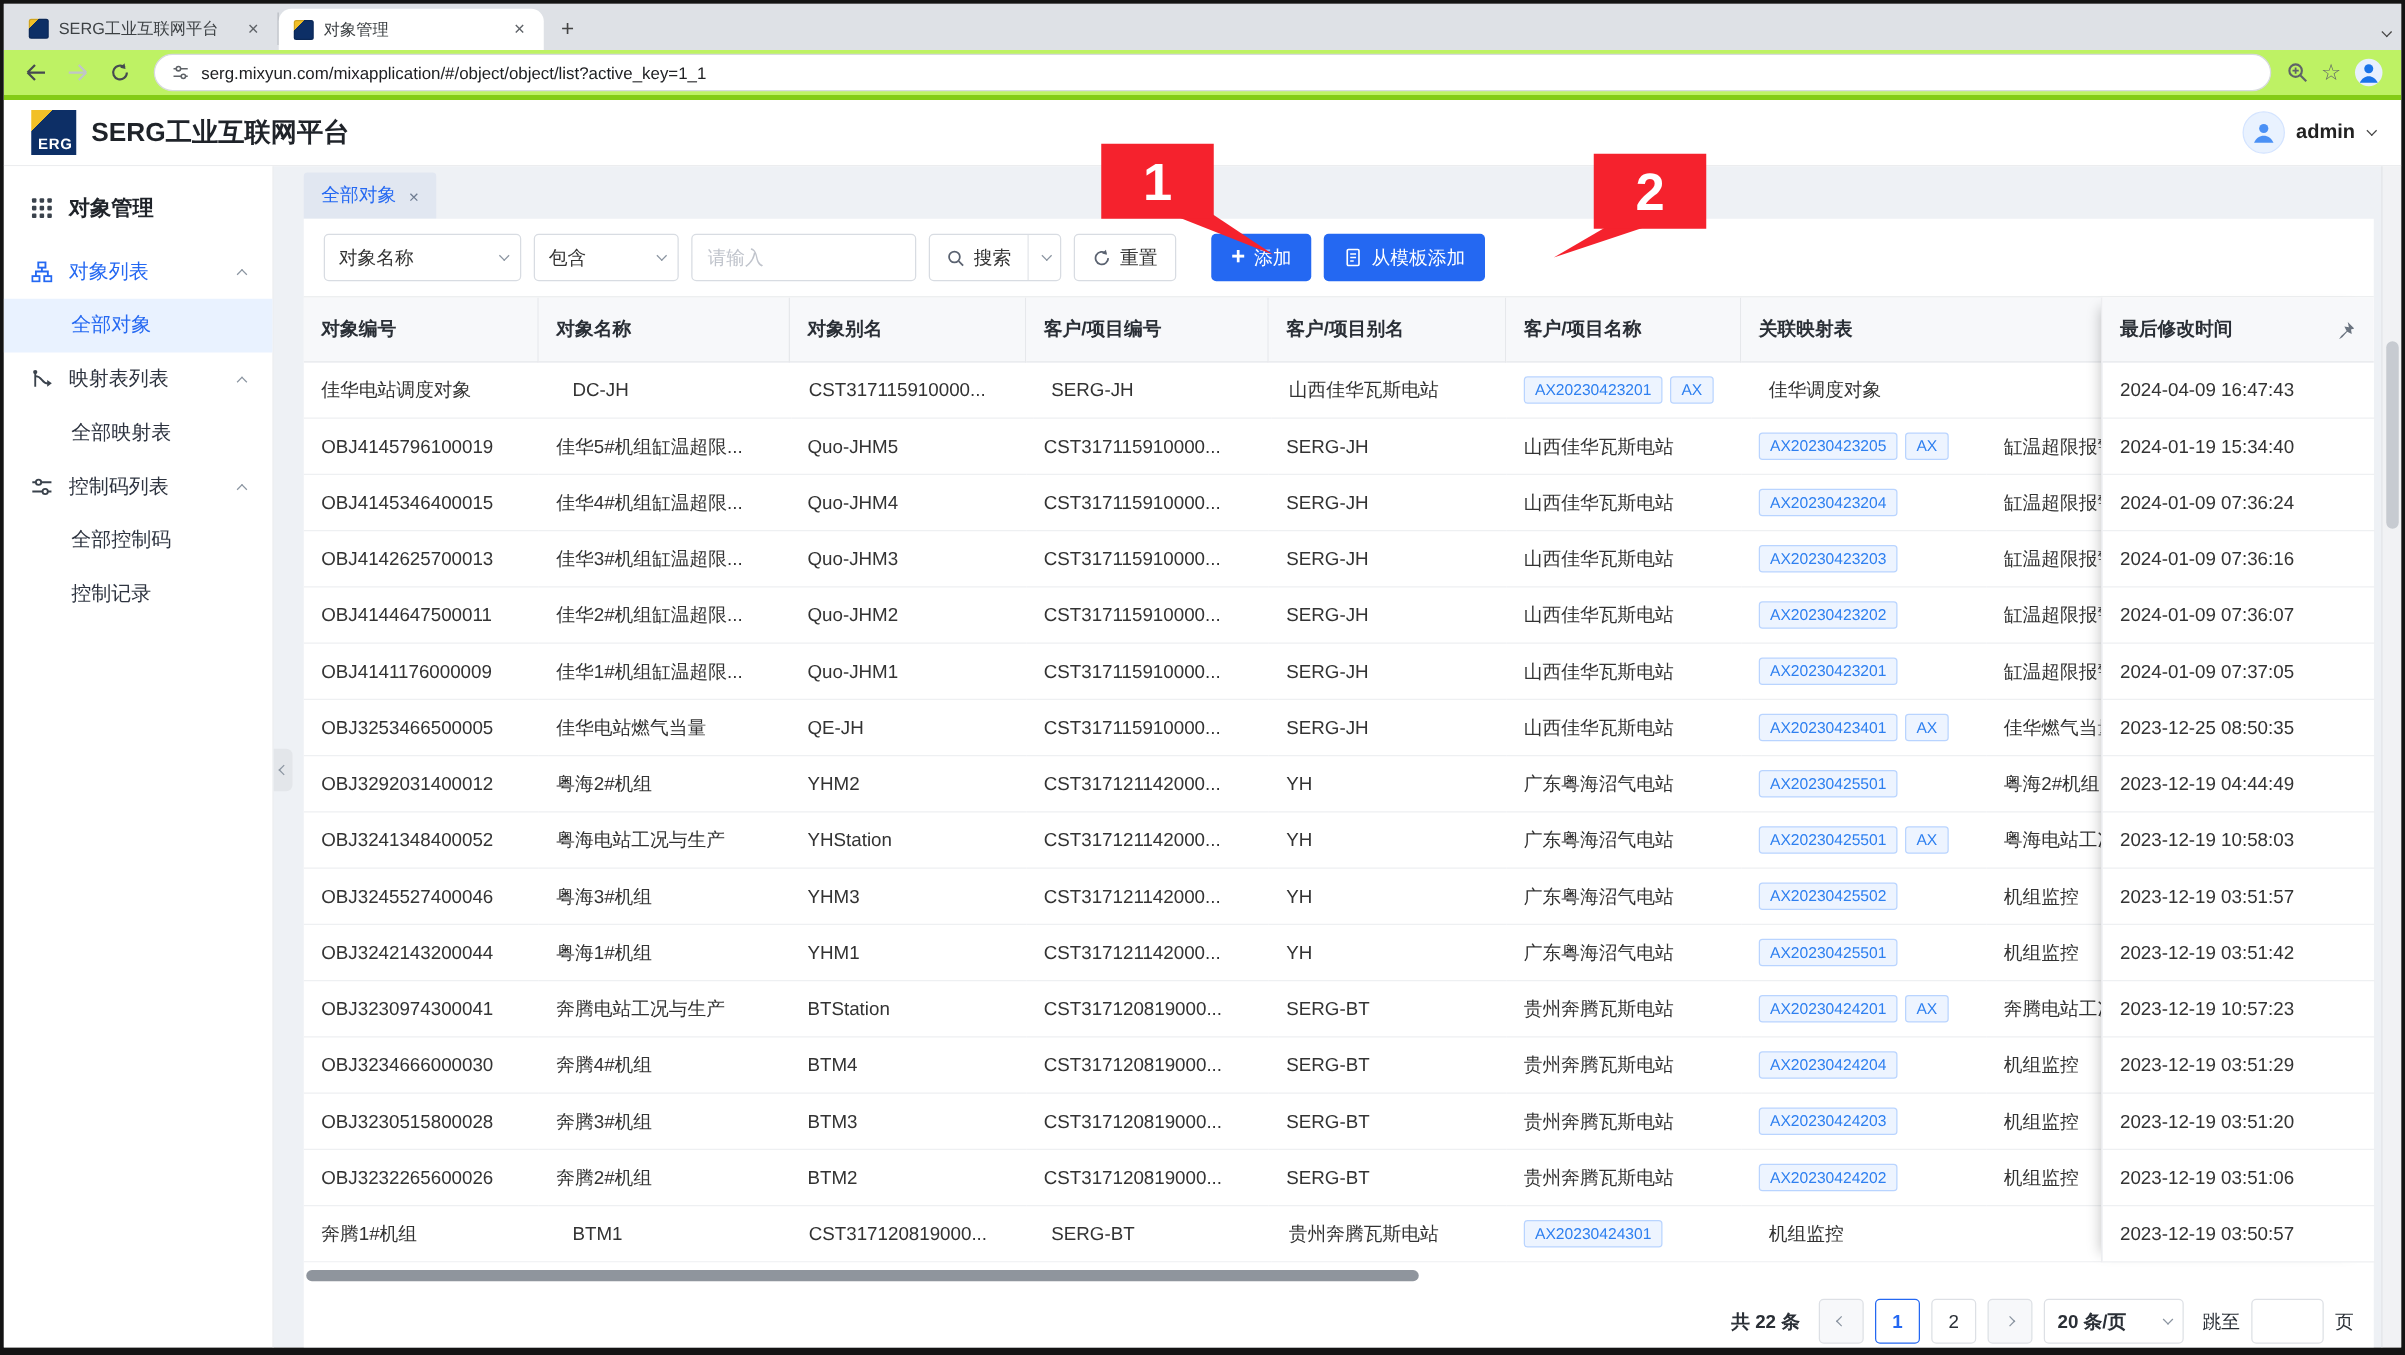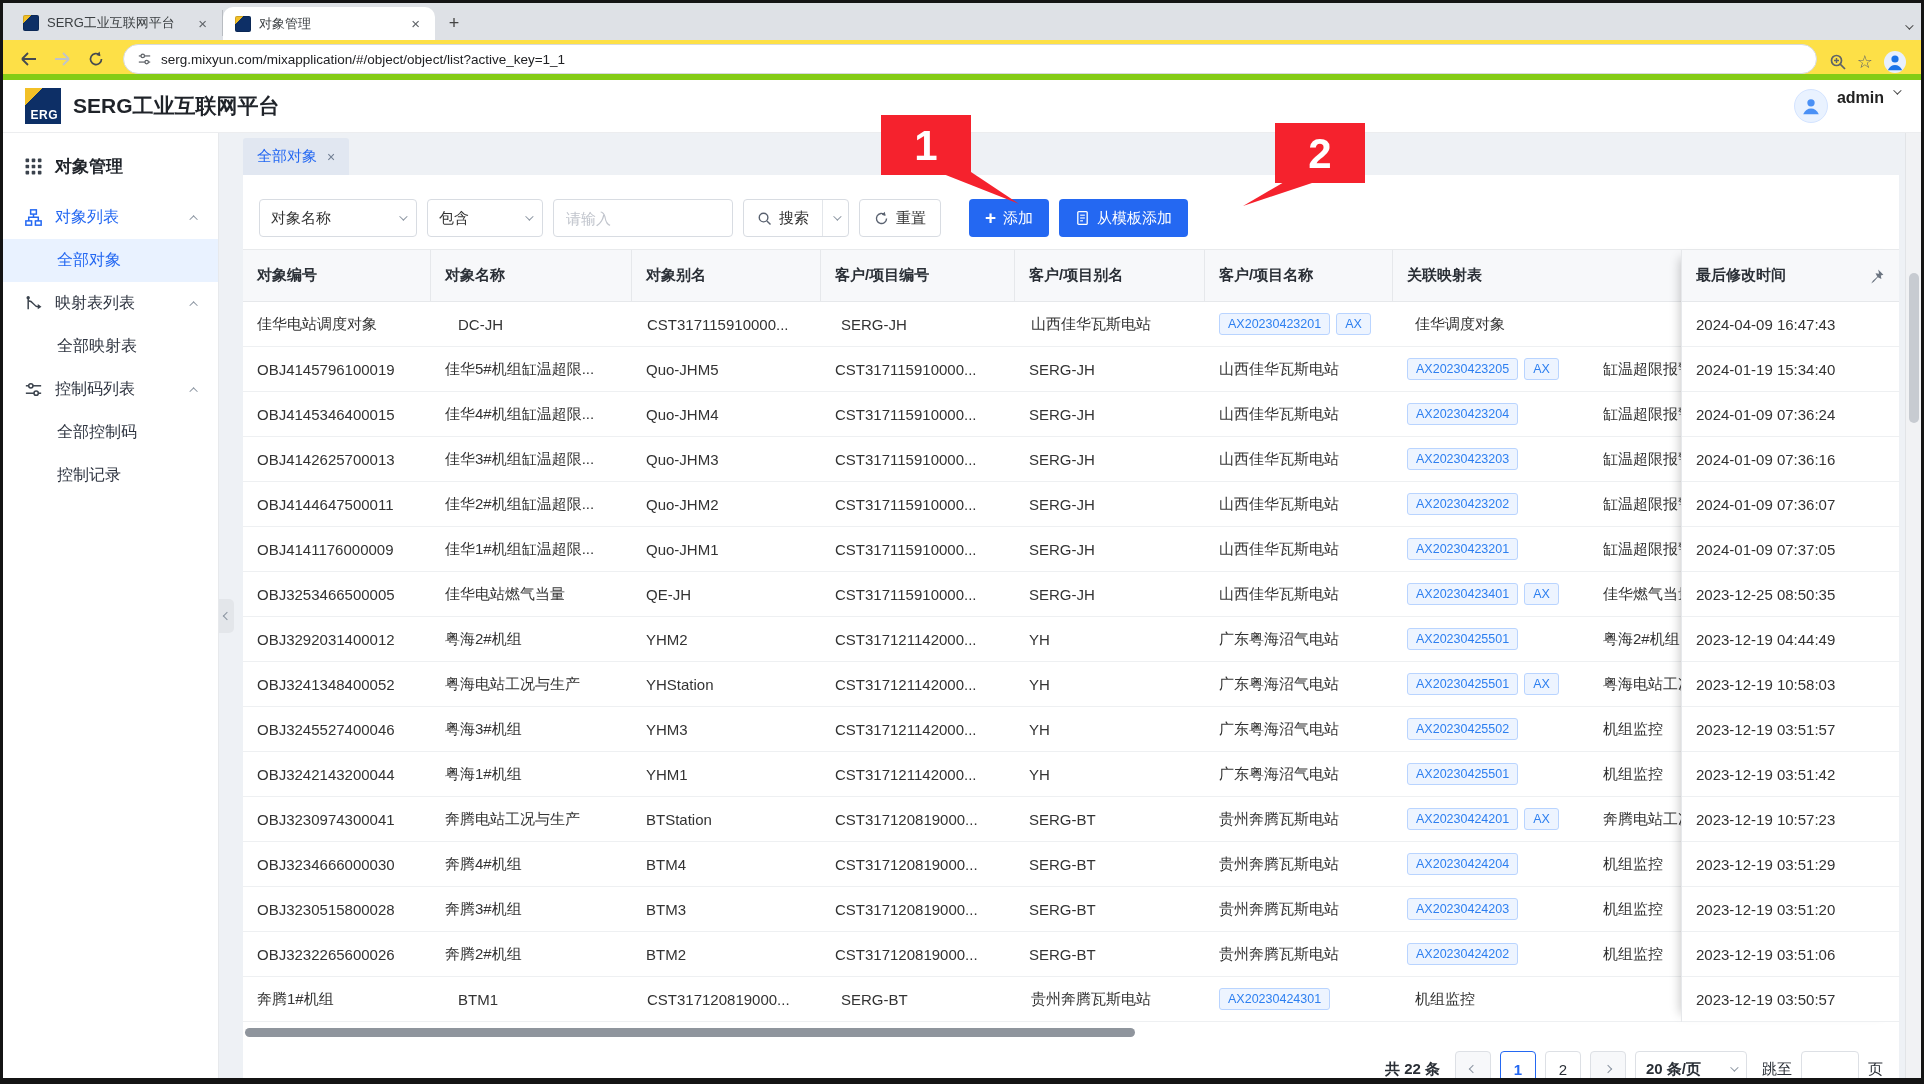--- a/index.html
+++ b/index.html
@@ -14,22 +14,22 @@
   .tab .title { flex:1; white-space:nowrap; overflow:hidden; }
   .tab.inactive { border-right:1px solid #b8bcc1; margin:4px 0; height:26px; border-radius:0; }
   .tab.active { background:#fff; }
   .tab-close { color:#5f6368; font-size:15px; line-height:1; padding:1px 3px; border-radius:50%; }
   .favicon { width:16px; height:16px; border-radius:2px; flex-shrink:0;
              background:linear-gradient(135deg,#f2c027 0 26%,#0d2f66 26%); box-shadow:inset 0 0 0 1px rgba(0,0,0,.15);}
   .newtab { width:26px; height:26px; margin:0 0 4px 6px; display:flex; align-items:center; justify-content:center;
             font-size:18px; color:#444; border-radius:50%; }
   .tabstrip-chevron { margin-left:auto; margin-bottom:10px; margin-right:2px; }
 
-  .addressbar { height:40px; background:#fde047; display:flex; align-items:flex-end; gap:4px; padding:0 10px;
-                border-bottom:6px solid #84cc16; flex-shrink:0; }
+  .addressbar { height:40px; background:#bef264; display:flex; align-items:center; gap:4px; padding:0 10px;
+                border-bottom:4px solid #84cc16; flex-shrink:0; }
   .nav-btn { width:30px; height:30px; display:flex; align-items:center; justify-content:center; border-radius:50%; }
   .url-pill { flex:1; height:30px; margin:0 8px; border:1px solid #d7dade; border-radius:15px;
               display:flex; align-items:center; gap:9px; padding:0 13px; background:#fff; }
   .url-text { font-size:13.5px; color:#202124; white-space:nowrap; }
   .chrome-right { display:flex; align-items:center; gap:10px; padding-right:4px; }
   .star-glyph { font-size:18px; color:#5f6368; }
 
   .chev { display:inline-block; width:8px; height:8px; border-right:2px solid #8a94a0; border-bottom:2px solid #8a94a0; }
   .chev.down  { transform:rotate(45deg) translateY(-2px); }
   .chev.up    { transform:rotate(-135deg) translateY(-2px); }
@@ -38,21 +38,21 @@
   .chev.small { width:6px; height:6px; border-width:1.6px; }
   .chev.dark  { border-color:#444; }
 
   
   .app-header { height:53px; background:#fff; border-bottom:1px solid #ecedef; display:flex; align-items:center;
                 padding:0 22px; flex-shrink:0; }
   .logo { width:36px; height:36px; background:linear-gradient(135deg,#f2c027 0 24%,#0d2f66 24%);
           color:#fff; font-weight:bold; font-size:12px; display:flex; align-items:flex-end; justify-content:flex-end;
           padding:2px 3px; letter-spacing:.5px; }
   .app-title { font-size:21px; font-weight:bold; color:#1f2329; margin-left:12px; }
-  .user-area { margin-left:auto; display:flex; gap:9px; }
+  .user-area { margin-left:auto; display:flex; align-items:center; gap:9px; }
   .avatar-circle { width:34px; height:34px; border-radius:50%; background:#e9f2ff; border:1px solid #d4e4ff;
                    display:flex; align-items:center; justify-content:center; overflow:hidden; }
   .user-name { font-size:16px; font-weight:bold; color:#222; }
 
   
   .app-body { flex:1; display:flex; min-height:0; position:relative; }
 
   .sidebar { width:216px; background:#fff; border-right:1px solid #e7e9ec; flex-shrink:0; padding-top:14px; }
   .module-title { display:flex; align-items:center; gap:13px; padding:8px 22px 18px; font-size:17px; font-weight:bold; color:#1f2329; }
   .menu-group { display:flex; align-items:center; gap:13px; padding:11px 20px 11px 22px; font-size:16px; color:#2e3440; cursor:pointer; }
@@ -62,21 +62,21 @@
   .menu-child.active { background:#e9f2ff; color:#2468f2; }
   .collapse-handle { position:absolute; left:216px; top:466px; width:15px; height:34px; background:#e3e6ea;
                      border-radius:0 5px 5px 0; display:flex; align-items:center; justify-content:center; cursor:pointer; z-index:5; }
 
   .main { flex:1; min-width:0; background:#eef1f5; display:flex; flex-direction:column; }
   .page-tabs { height:42px; display:flex; align-items:flex-end; padding:6px 0 0 24px; }
   .page-tab-chip { display:inline-flex; align-items:center; gap:10px; padding:9px 14px; background:#e1e7f1;
                    color:#2468f2; font-size:15px; border-radius:3px 3px 0 0; }
   .page-tab-chip .tab-x { color:#6f7d92; font-size:14px; }
 
-  .card { flex:1; background:#fff; margin:0 6px 0 24px; min-height:0; display:flex; flex-direction:column; padding-top:24px; }
+  .card { flex:1; background:#fff; margin:0 6px 0 24px; min-height:0; display:flex; flex-direction:column; padding-top:12px; }
 
   
   .filter-row { display:flex; align-items:center; gap:10px; padding:0 16px; margin-bottom:12px; flex-shrink:0; }
   .ctrl { height:38px; border:1px solid #d8dce2; border-radius:4px; background:#fff; display:flex; align-items:center;
           font-size:15px; color:#333; }
   .sel-field { width:158px; padding:0 11px; justify-content:space-between; }
   .sel-op { width:116px; padding:0 11px; justify-content:space-between; }
   .text-input { width:180px; padding:0 12px; font-size:15px; border:1px solid #d8dce2; border-radius:4px; height:38px;
                 color:#333; font-family:inherit; }
   .text-input::placeholder { color:#c0c4cc; }

